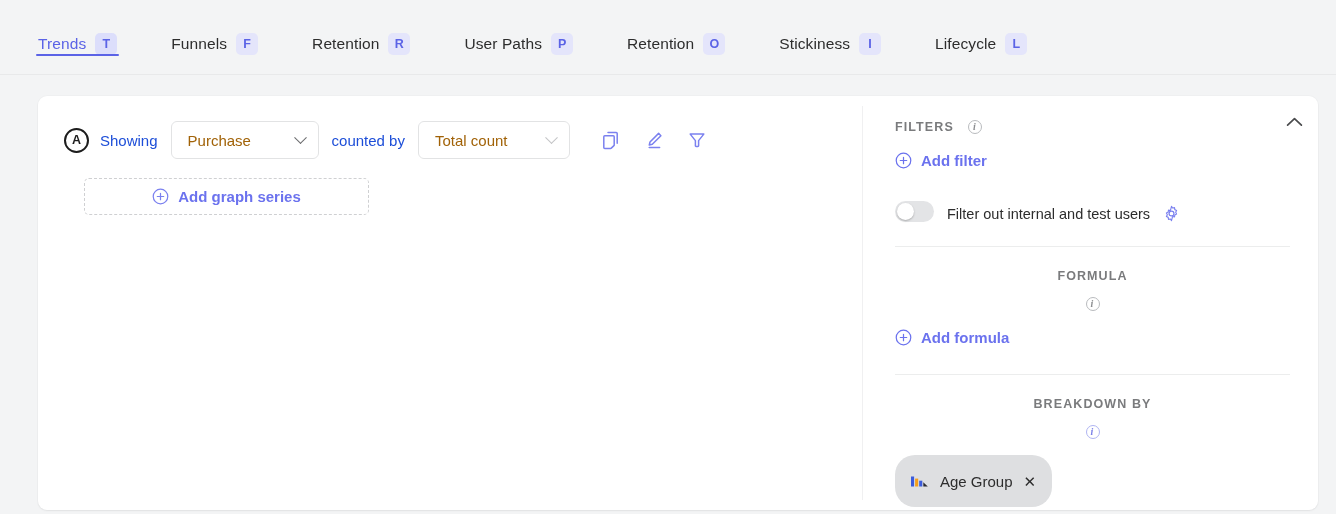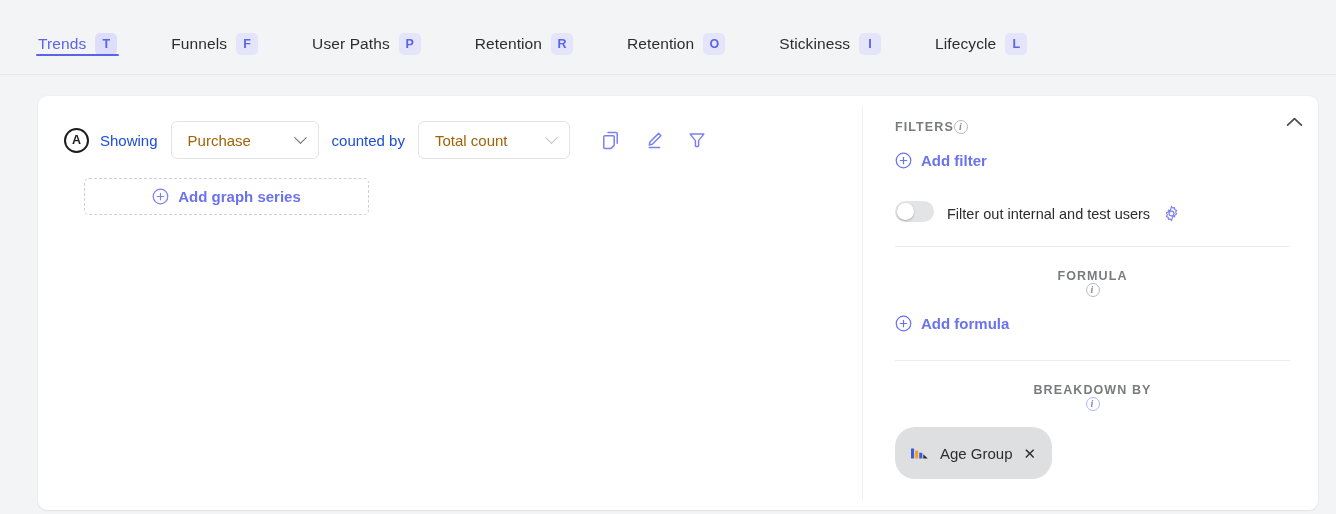--- a/index.html
+++ b/index.html
@@ -192,21 +192,21 @@
   .add-series .lbl {
     color: #6b72ee;
     font-size: 15px;
     font-weight: 600;
   }
 
   
   .sec-head {
     display: flex;
     align-items: center;
-    gap: 0;
+    gap: 14px;
     font-size: 12.5px;
     font-weight: 700;
     letter-spacing: 1.1px;
     color: #7a7b7d;
   }
   .info-i {
     width: 14px; height: 14px;
     border-radius: 50%;
     border: 1.2px solid #b9bbbe;
     color: #8b8d90;
@@ -318,27 +318,27 @@
       <span class="tab-label">Trends</span>
       <span class="tab-key">T</span>
     </div>
 
     <div class="tab">
       <span class="tab-label">Funnels</span>
       <span class="tab-key">F</span>
     </div>
 
     <div class="tab">
+      <span class="tab-label">Retention</span>
+      <span class="tab-key">R</span>
+    </div>
+
+    <div class="tab">
       <span class="tab-label">User Paths</span>
       <span class="tab-key">P</span>
-    </div>
-
-    <div class="tab">
-      <span class="tab-label">Retention</span>
-      <span class="tab-key">R</span>
     </div>
 
     <div class="tab">
       <span class="tab-label">Retention</span>
       <span class="tab-key">O</span>
     </div>
 
     <div class="tab">
       <span class="tab-label">Stickiness</span>
       <span class="tab-key">I</span>

